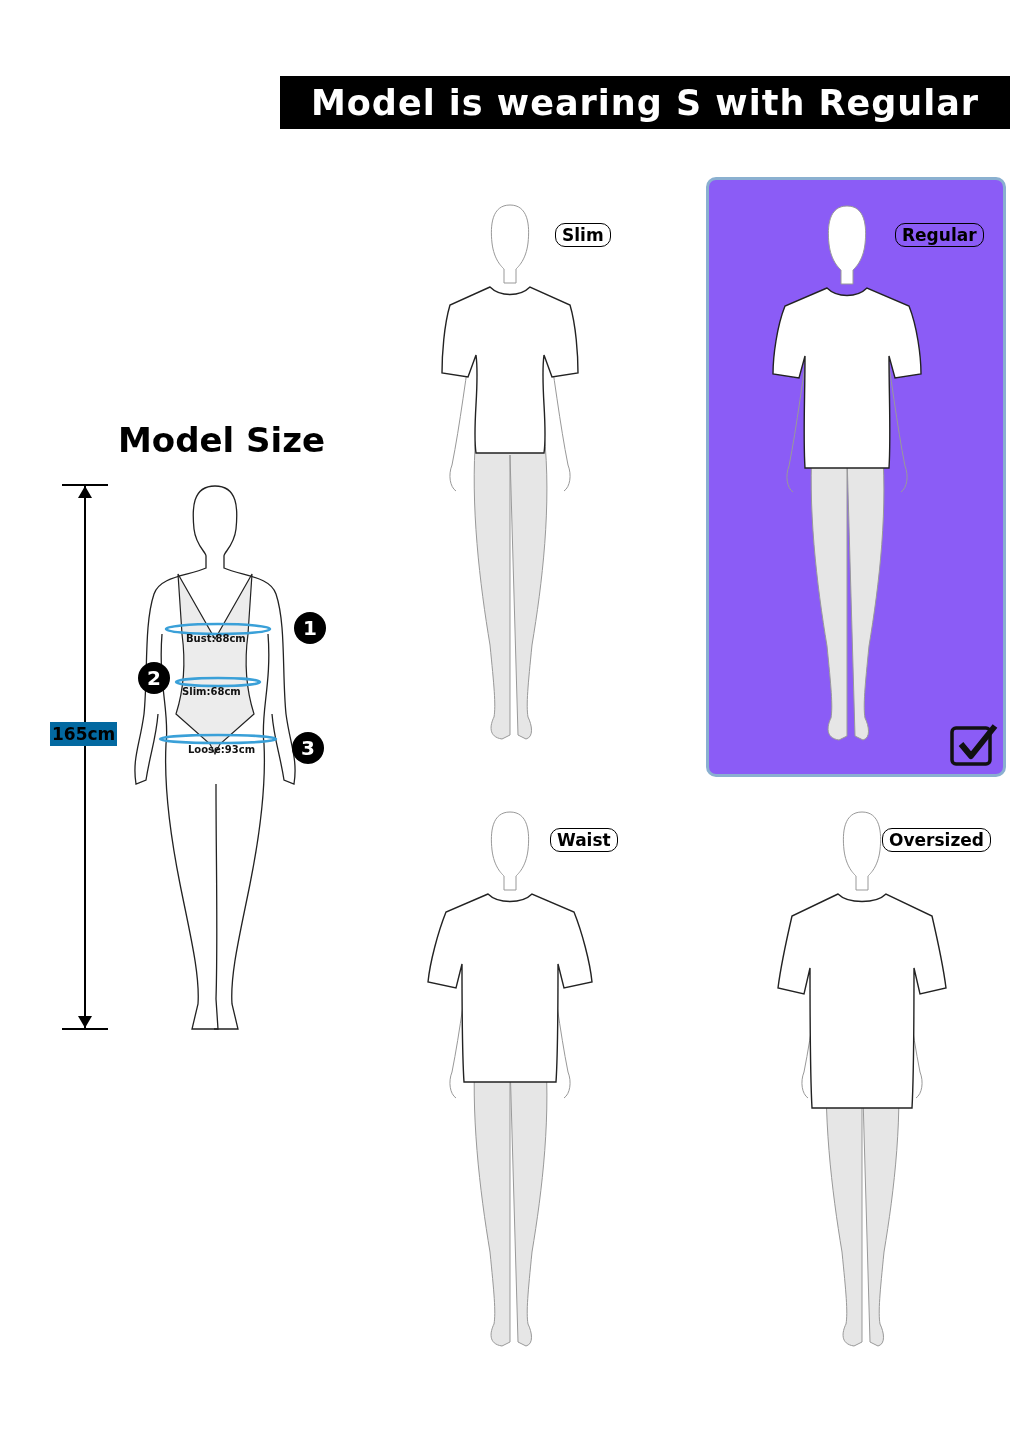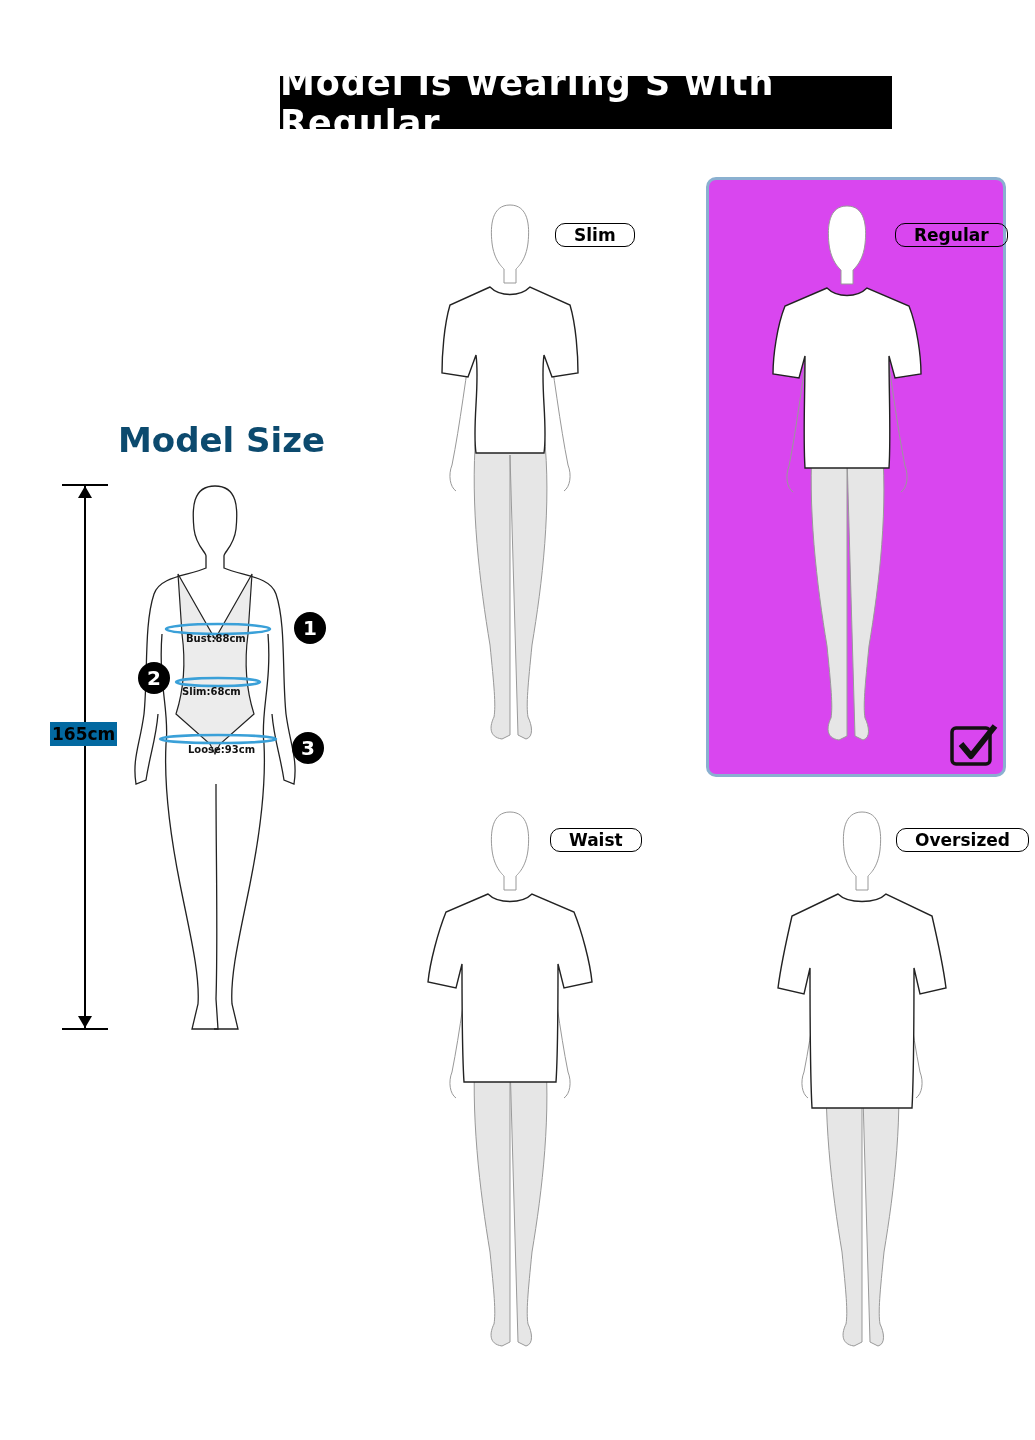--- a/index.html
+++ b/index.html
@@ -1,29 +1,29 @@
 <!DOCTYPE html>
 <html><head>
 <meta charset="utf-8">
 <style>
   html,body{margin:0;padding:0;background:#fff;}
   body{width:1035px;height:1440px;position:relative;overflow:hidden;font-family:"DejaVu Sans",sans-serif;}
-  .banner{position:absolute;left:280px;top:76px;width:612px;height:53px;background:#000;color:#fff;
+  .banner{position:absolute;left:280px;top:76px;width:730px;height:53px;background:#000;color:#fff;
     display:flex;align-items:center;justify-content:center;font-size:35px;font-weight:bold;letter-spacing:1px;}
-  .model-title{position:absolute;left:118px;top:420px;font-size:34px;font-weight:bold;color:#0c4a6e;}
+  .model-title{position:absolute;left:118px;top:420px;font-size:34px;font-weight:bold;color:#000000;}
   .height-line{position:absolute;left:84px;top:486px;width:2px;height:544px;background:#000;}
   .tick{position:absolute;left:62px;width:46px;height:2px;background:#000;}
   .arrow-up{position:absolute;left:78px;top:486px;width:0;height:0;border-left:7px solid transparent;border-right:7px solid transparent;border-bottom:12px solid #000;}
   .arrow-down{position:absolute;left:78px;top:1016px;width:0;height:0;border-left:7px solid transparent;border-right:7px solid transparent;border-top:12px solid #000;}
   .height-label{position:absolute;left:50px;top:722px;background:#0369a1;padding:2px 2px;font-size:17px;font-weight:bold;}
   .meas{position:absolute;font-size:10px;font-weight:bold;color:#111;}
   .num{position:absolute;width:32px;height:32px;border-radius:50%;background:#000;color:#fff;font-weight:bold;font-size:20px;display:flex;align-items:center;justify-content:center;}
   .fit-card{position:absolute;width:300px;height:600px;}
-  .fit-card.selected{background:#d946ef;border:3px solid #8ab0d0;border-radius:10px;box-sizing:border-box;text-align:center;}
-  .pill{position:absolute;border:1.5px solid #000;border-radius:10px;padding:0 18px;font-size:17px;font-weight:bold;line-height:22px;background:transparent;}
+  .fit-card.selected{background:#8b5cf6;border:3px solid #8ab0d0;border-radius:10px;box-sizing:border-box;text-align:center;}
+  .pill{position:absolute;border:1.5px solid #000;border-radius:10px;padding:0 6px;font-size:17px;font-weight:bold;line-height:22px;background:transparent;}
   .check{position:absolute;}
   svg{position:absolute;overflow:visible;}
 </style>
 </head>
 <body>
 
 <div class="banner">Model is wearing S with Regular</div>
 
 <div class="model-title">Model Size</div>
 <div class="tick" style="top:484px"></div>
@@ -90,14 +90,14 @@
     <path d="M58 82 L16 100 C8 120 0 150 -2 170 L26 176 L32 152 C32 200 32 240 34 270 L126 270 C128 240 128 200 128 152 L134 176 L162 170 C160 150 152 120 144 100 L102 82 C92 92 68 92 58 82 Z" fill="#fff" stroke="#222" stroke-width="1.4"></path>
   </svg>
   <div class="pill" style="left:140px;top:38px">Waist</div>
 </div>
 
 <div class="fit-card" style="left:720px;top:790px">
   <svg style="left:62px;top:22px" width="160" height="540" viewBox="0 0 160 540">
     <use href="#fig-base"></use>
     <path d="M56 82 L10 104 C4 130 -2 160 -4 176 L22 182 L28 156 C28 210 28 260 30 296 L130 296 C132 260 132 210 132 156 L138 182 L164 176 C162 160 156 130 150 104 L104 82 C94 92 66 92 56 82 Z" fill="#fff" stroke="#222" stroke-width="1.4"></path>
   </svg>
-  <div class="pill" style="left:176px;top:38px">Oversized</div>
+  <div class="pill" style="left:162px;top:38px">Oversized</div>
 </div>
 
 </body></html>

